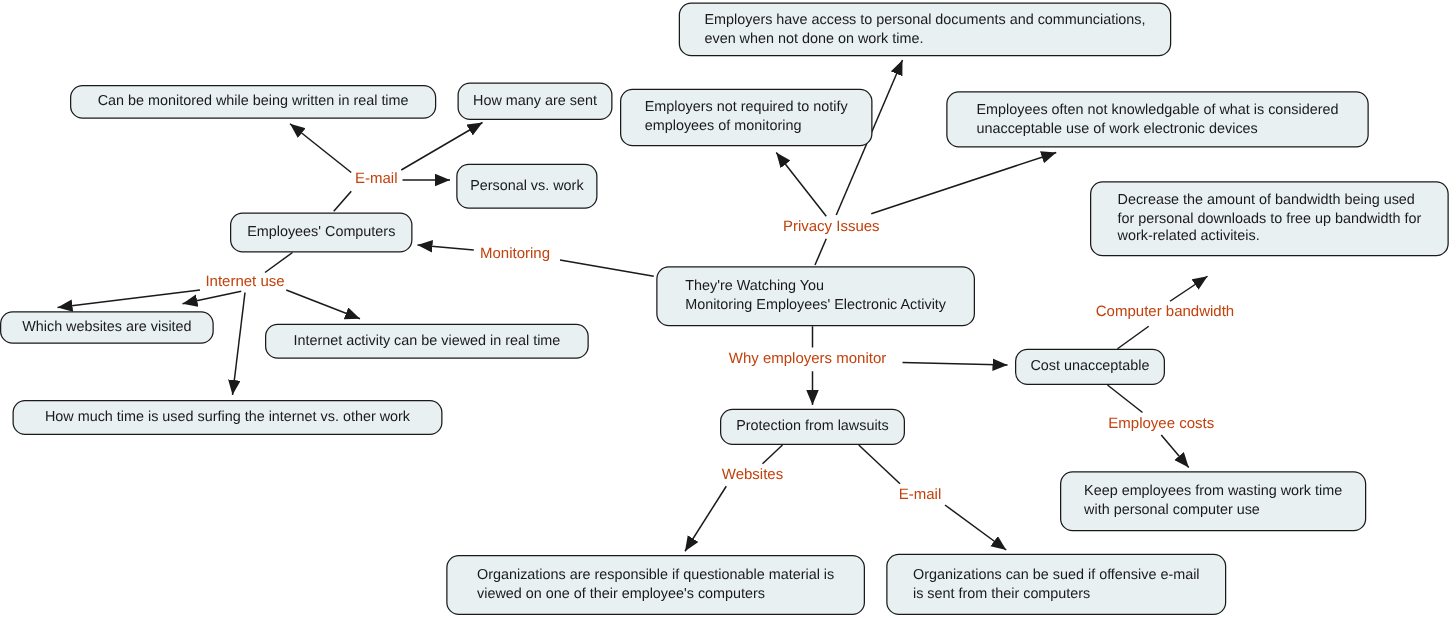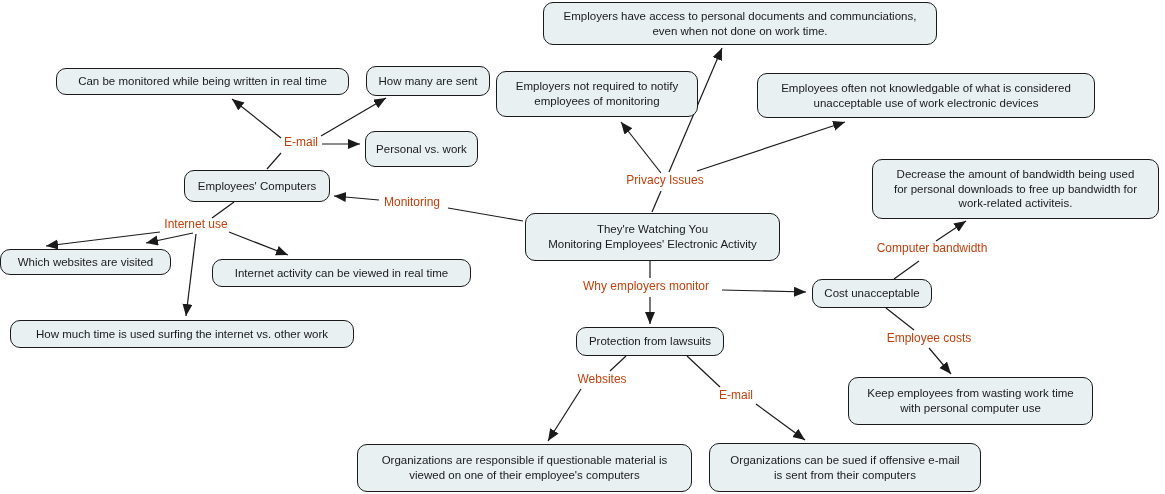--- a/index.html
+++ b/index.html
@@ -8,21 +8,21 @@
     width:1165px;height:494px;
     background:#ffffff;
     font-family:"Liberation Sans","DejaVu Sans",sans-serif;
     overflow:hidden;
   }
   #edge-layer{position:absolute;left:0;top:0;width:1165px;height:494px;}
   .node{
     position:absolute;
     box-sizing:border-box;
     display:flex;align-items:center;justify-content:center;
-    text-align:center;
+    text-align:left;
     white-space:pre-line;
     background:#e8f0f2;
     border:1px solid #1a1a1a;
     border-radius:10px;
     color:#1a1a1a;
     font-size:11.5px;
     line-height:1.3;
     padding:2px 6px;
   }
   .link-label{
@@ -76,21 +76,21 @@
   <div class="node" style="left:543px;top:2px;width:394px;height:43px">Employers have access to personal documents and communciations,
 even when not done on work time.</div>
   <div class="node" style="left:56px;top:68px;width:293px;height:27px">Can be monitored while being written in real time</div>
   <div class="node" style="left:366px;top:66px;width:124px;height:30px">How many are sent</div>
   <div class="node" style="left:496px;top:71px;width:202px;height:46px">Employers not required to notify
 employees of monitoring</div>
   <div class="node" style="left:757px;top:73px;width:338px;height:45px">Employees often not knowledgable of what is considered
 unacceptable use of work electronic devices</div>
   <div class="node" style="left:365px;top:131px;width:113px;height:36px">Personal vs. work</div>
   <div class="node" style="left:184px;top:170px;width:146px;height:32px">Employees' Computers</div>
-  <div class="node" style="left:872px;top:159px;width:287px;height:60px">Decrease the amount of bandwidth being used
+  <div class="node" style="left:872px;top:145px;width:287px;height:60px">Decrease the amount of bandwidth being used
 for personal downloads to free up bandwidth for
 work-related activiteis.</div>
   <div class="node" style="left:525px;top:213px;width:255px;height:48px">They're Watching You
 Monitoring Employees' Electronic Activity</div>
   <div class="node" style="left:0px;top:249px;width:171px;height:26px">Which websites are visited</div>
   <div class="node" style="left:212px;top:259px;width:259px;height:28px">Internet activity can be viewed in real time</div>
   <div class="node" style="left:812px;top:279px;width:120px;height:29px">Cost unacceptable</div>
   <div class="node" style="left:10px;top:320px;width:344px;height:28px">How much time is used surfing the internet vs. other work</div>
   <div class="node" style="left:576px;top:327px;width:148px;height:29px">Protection from lawsuits</div>
   <div class="node" style="left:848px;top:377px;width:245px;height:48px">Keep employees from wasting work time

